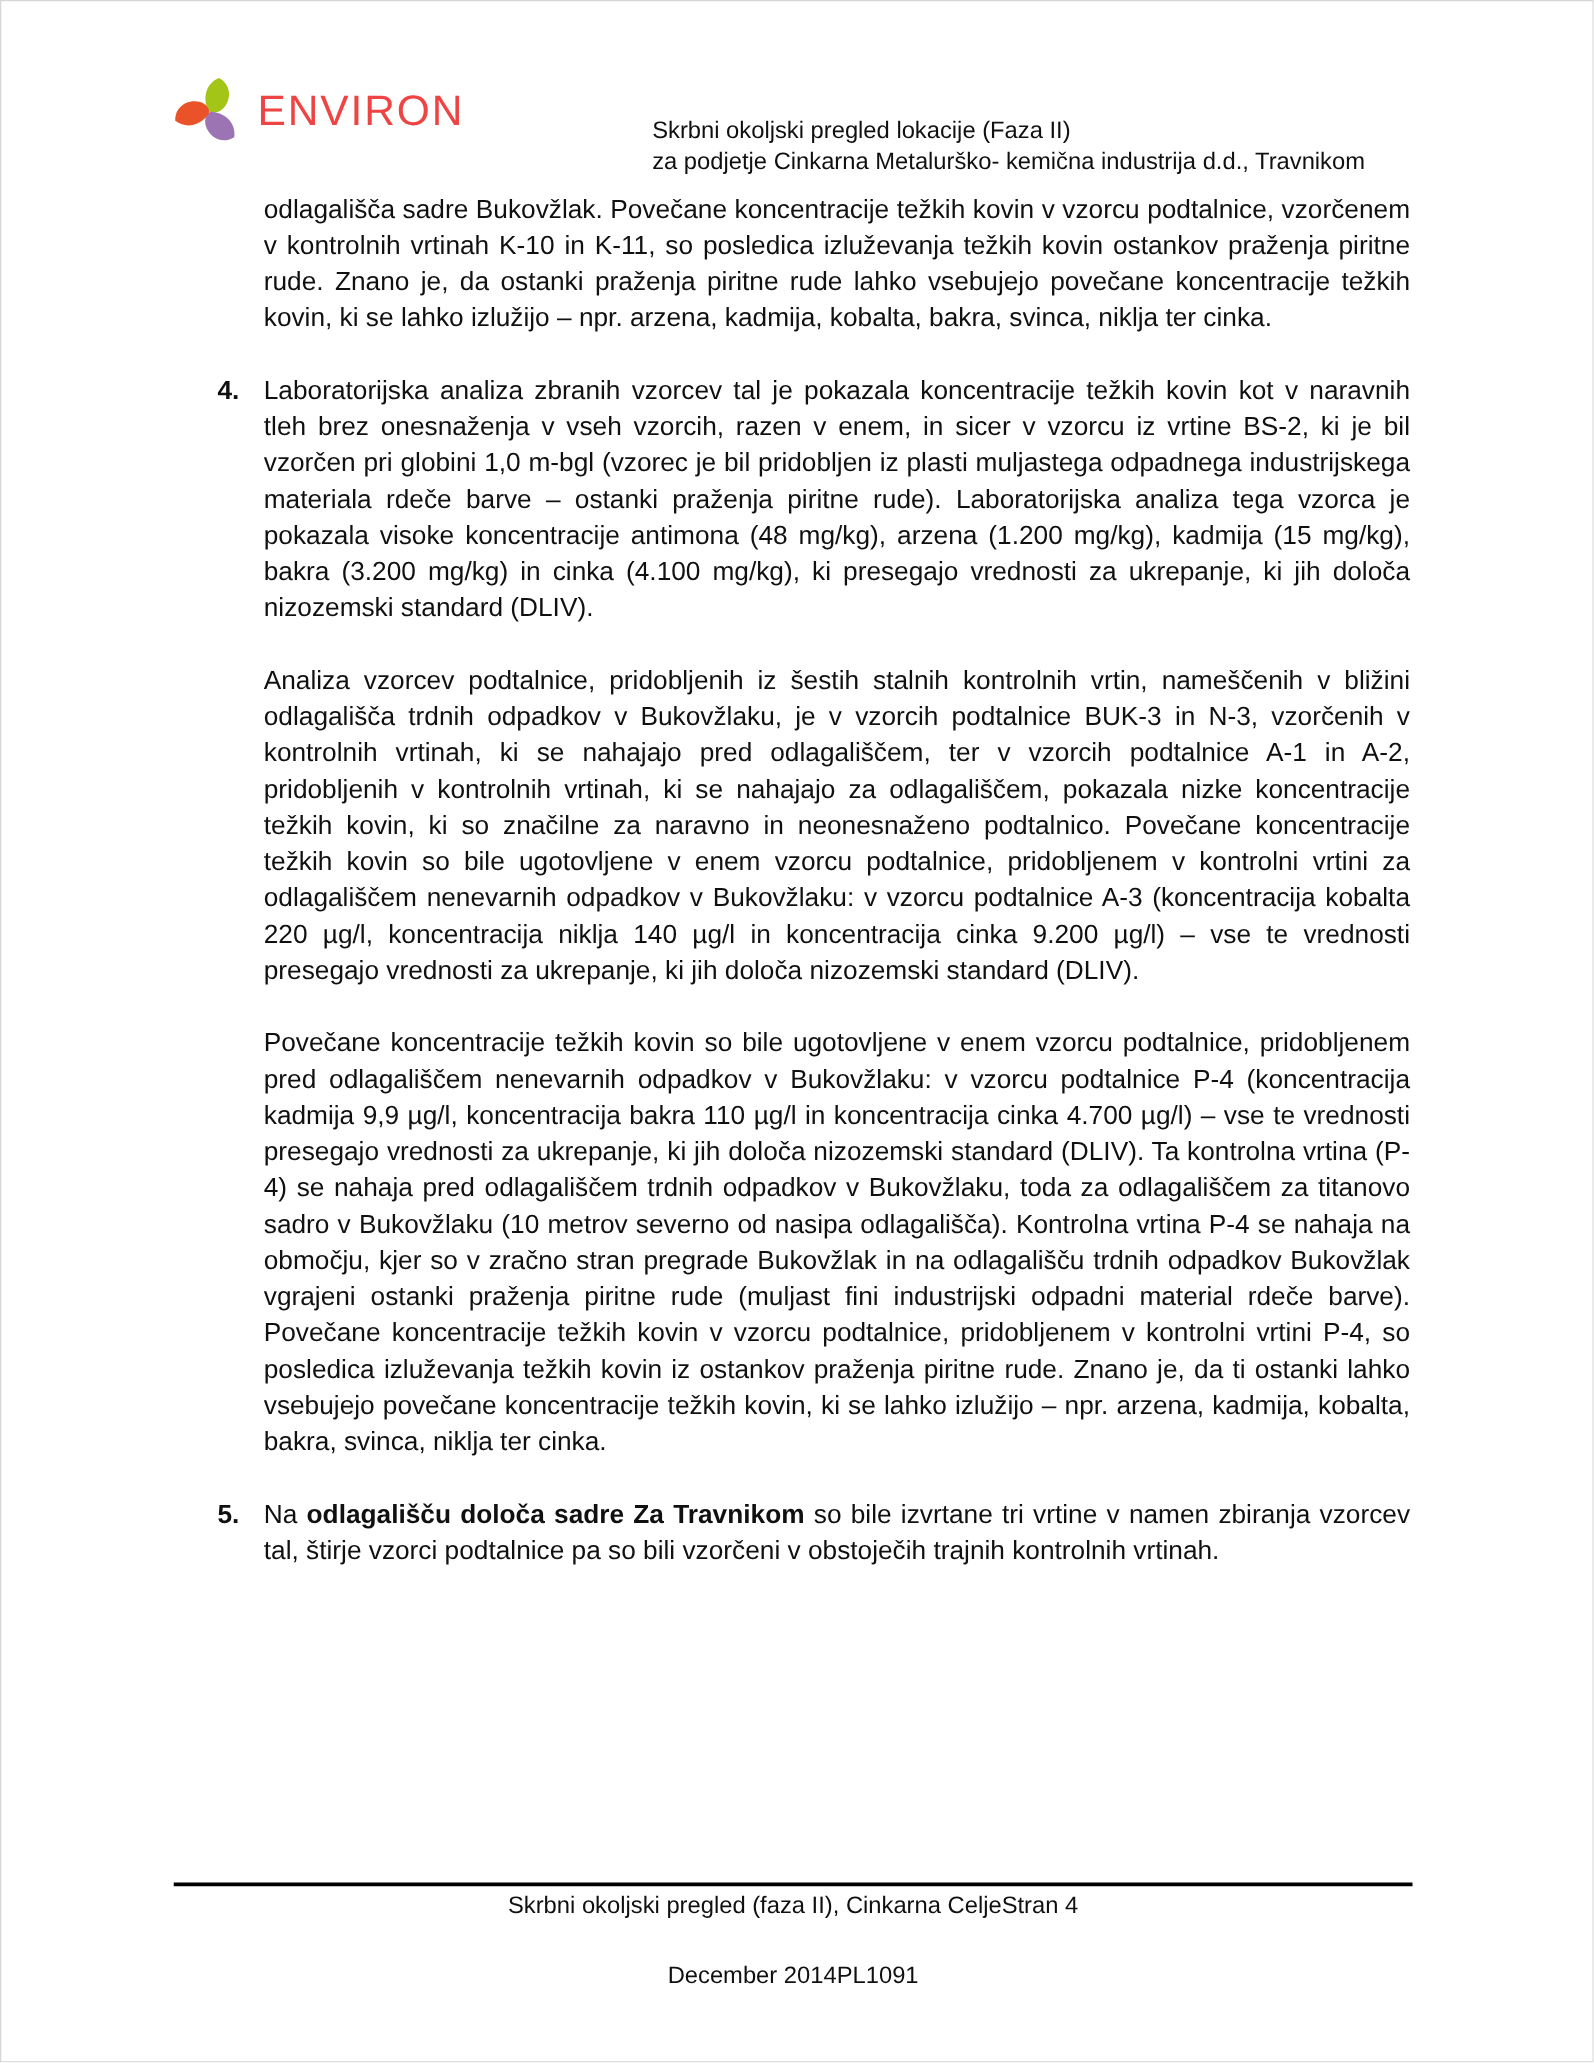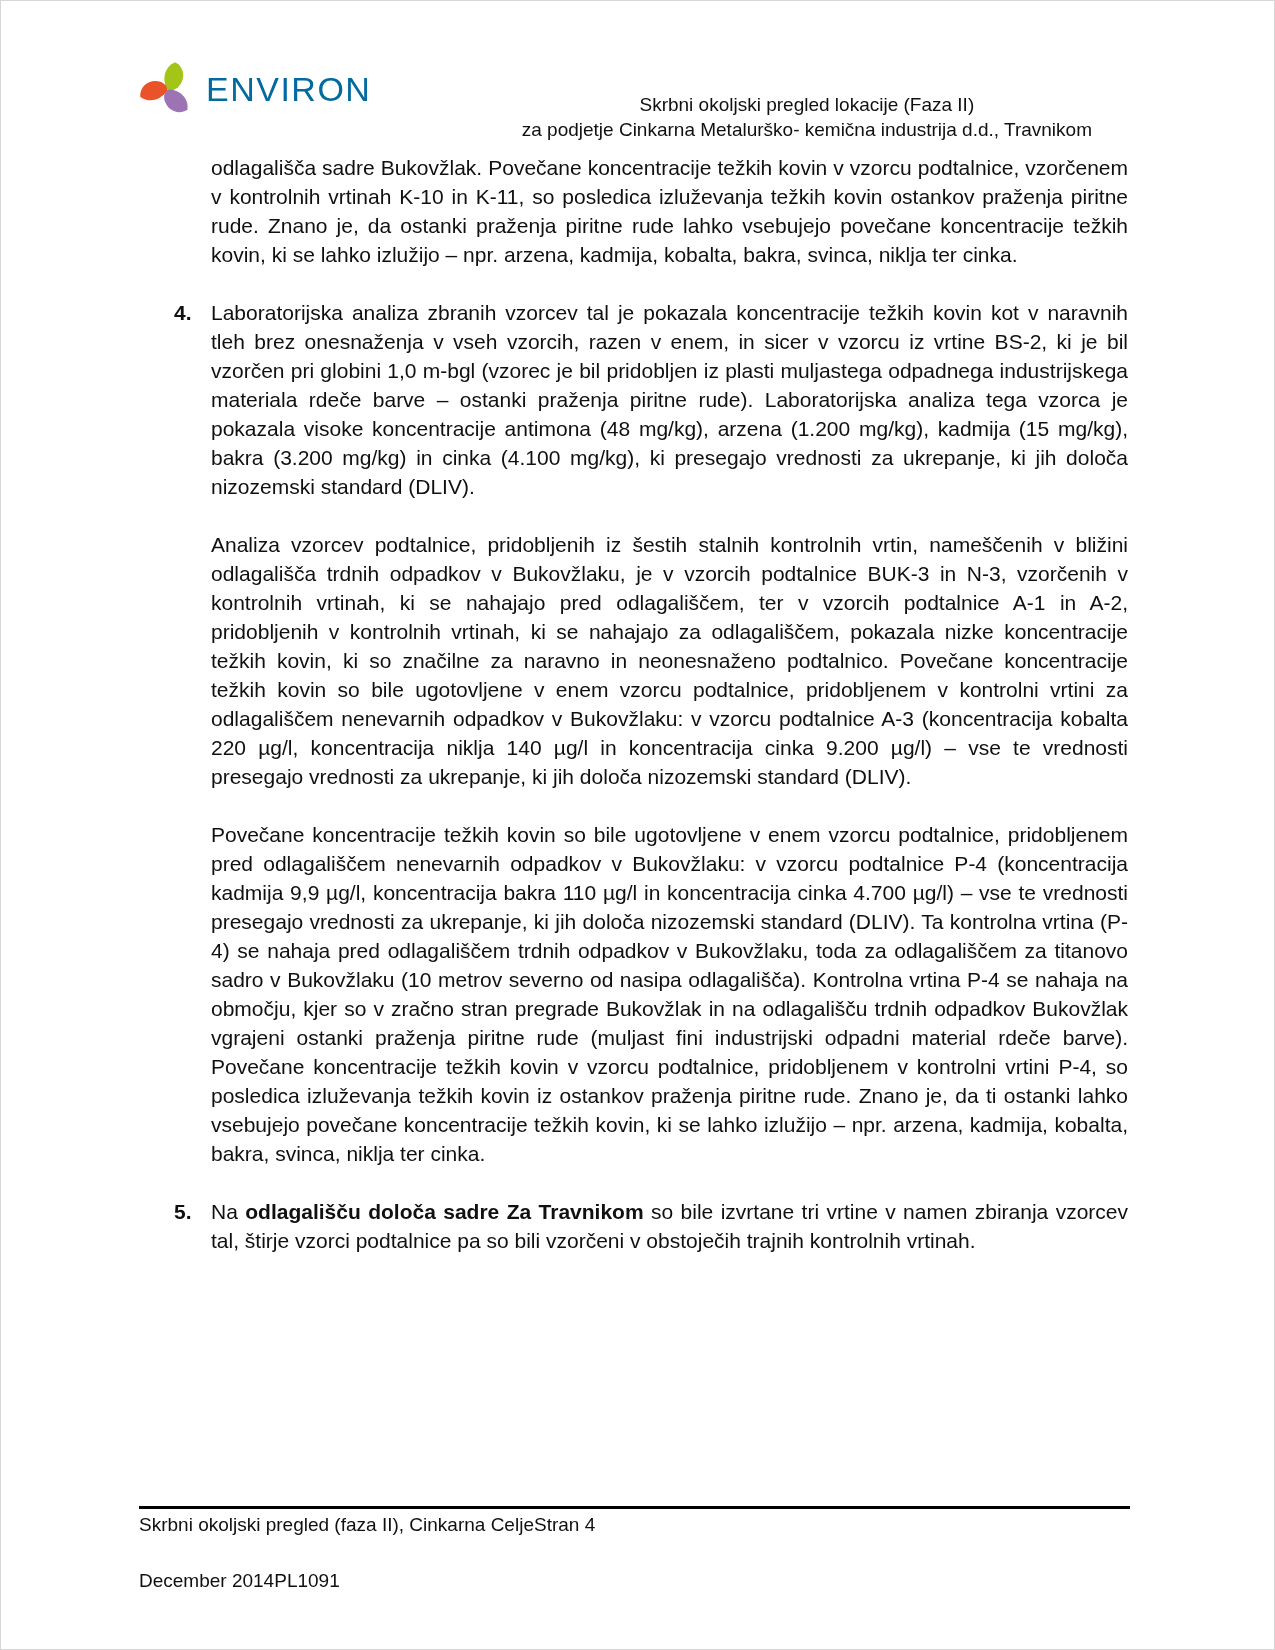--- a/index.html
+++ b/index.html
@@ -20,28 +20,28 @@
     left: 138px;
     top: 60px;
     display: flex;
     align-items: center;
     gap: 10px;
   }
   .logo svg { display: block; }
   .logo-text {
     font-size: 34px;
     letter-spacing: 1.5px;
-    color: #0369a1;
+    color: #ef4444;
     font-weight: 400;
   }
   .header-title {
     position: absolute;
     top: 92px;
     right: 183px;
-    text-align: center;
+    text-align: left;
     font-size: 19px;
     line-height: 25px;
     color: #101010;
     white-space: nowrap;
   }
 
   
   .main {
     position: absolute;
     left: 211px;
@@ -68,21 +68,21 @@
     top: 1506px;
     width: 991px;
     height: 3px;
     background: #000000;
   }
   .footer-row {
     position: absolute;
     left: 139px;
     width: 991px;
     display: flex;
-    justify-content: flex-start;
+    justify-content: center;
     font-size: 19px;
     color: #101010;
   }
   .footer-row-1 { top: 1514px; }
   .footer-row-2 { top: 1570px; }
   .footer-page-label { }
 </style>
 </head>
 <body>
 

